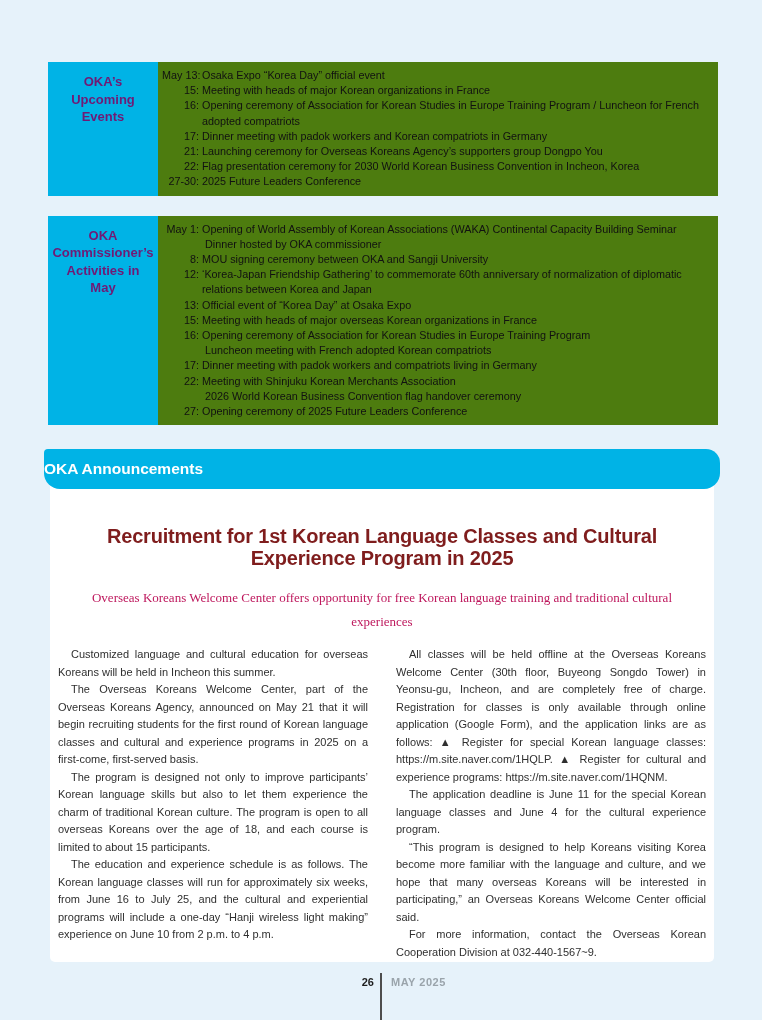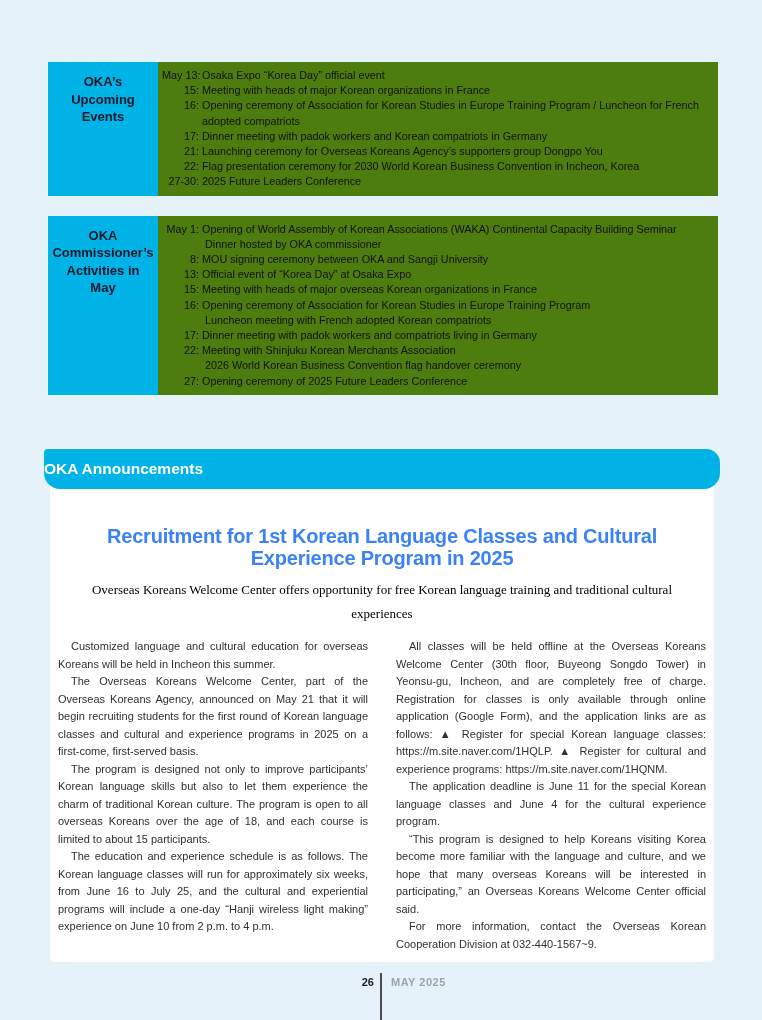--- a/index.html
+++ b/index.html
@@ -7,21 +7,21 @@
     position:relative;
     width:762px;height:1020px;
     background:#e6f2fa;
     font-family:"Liberation Sans", sans-serif;
     overflow:hidden;
   }
   
   .sections{position:absolute;left:48px;top:62px;width:670px;}
   .event-section{display:flex;margin-bottom:20px;}
   .label-box{
-    flex:none;width:110px;background:#00b3e6;color:#0f172a;
+    flex:none;width:110px;background:#00b3e6;color:#701a75;
     text-align:center;padding-top:11px;
     font-weight:bold;font-size:13px;line-height:17.5px;
   }
   .event-list{
     flex:1;background:#4d7c0f;color:#111;
     padding:6px 4px 6px 4px;
     font-size:10.8px;line-height:15.2px;
   }
   .event-row{display:flex;}
   .prefix{flex:none;width:37px;text-align:right;white-space:nowrap;}
@@ -37,27 +37,27 @@
   }
   .card{
     position:relative;z-index:1;
     margin:-20px 6px 0 6px;
     background:#fff;border-radius:0 0 5px 5px;
     height:493px;box-sizing:border-box;
     padding-top:56px;
   }
   .title{
     margin:0 auto;max-width:600px;
-    color:#3b82f6;font-size:20px;line-height:22px;font-weight:bold;
+    color:#7f1d1d;font-size:20px;line-height:22px;font-weight:bold;
     letter-spacing:-0.2px;text-align:center;
   }
   .subtitle{
-    margin:9px auto 0 auto;max-width:620px;
+    margin:17px auto 0 auto;max-width:620px;
     font-family:"Liberation Serif", serif;font-weight:normal;
-    color:#000000;font-size:13px;line-height:24px;text-align:center;
+    color:#be185d;font-size:13px;line-height:24px;text-align:center;
   }
   .columns{display:flex;gap:28px;padding:0 8px;margin-top:12px;}
   .col{flex:1;min-width:0;}
   .col p{
     margin:0;color:#2f2f2f;
     font-size:11px;line-height:17.5px;
     text-align:justify;text-indent:13px;
     overflow-wrap:break-word;
   }
   
@@ -129,20 +129,24 @@
             <span class="prefix">May 1:</span>
             <span class="etext">Opening of World Assembly of Korean Associations (WAKA) Continental Capacity Building Seminar</span>
           </div>
           <div class="event-row cont">
             <span class="prefix"></span>
             <span class="etext">Dinner hosted by OKA commissioner</span>
           </div>
           <div class="event-row">
             <span class="prefix">8:</span>
             <span class="etext">MOU signing ceremony between OKA and Sangji University</span>
+          </div>
+          <div class="event-row">
+            <span class="prefix">12:</span>
+            <span class="etext">‘Korea-Japan Friendship Gathering’ to commemorate 60th anniversary of normalization of diplomatic relations between Korea and Japan</span>
           </div>
           <div class="event-row">
             <span class="prefix">13:</span>
             <span class="etext">Official event of “Korea Day” at Osaka Expo</span>
           </div>
           <div class="event-row">
             <span class="prefix">15:</span>
             <span class="etext">Meeting with heads of major overseas Korean organizations in France</span>
           </div>
           <div class="event-row">

